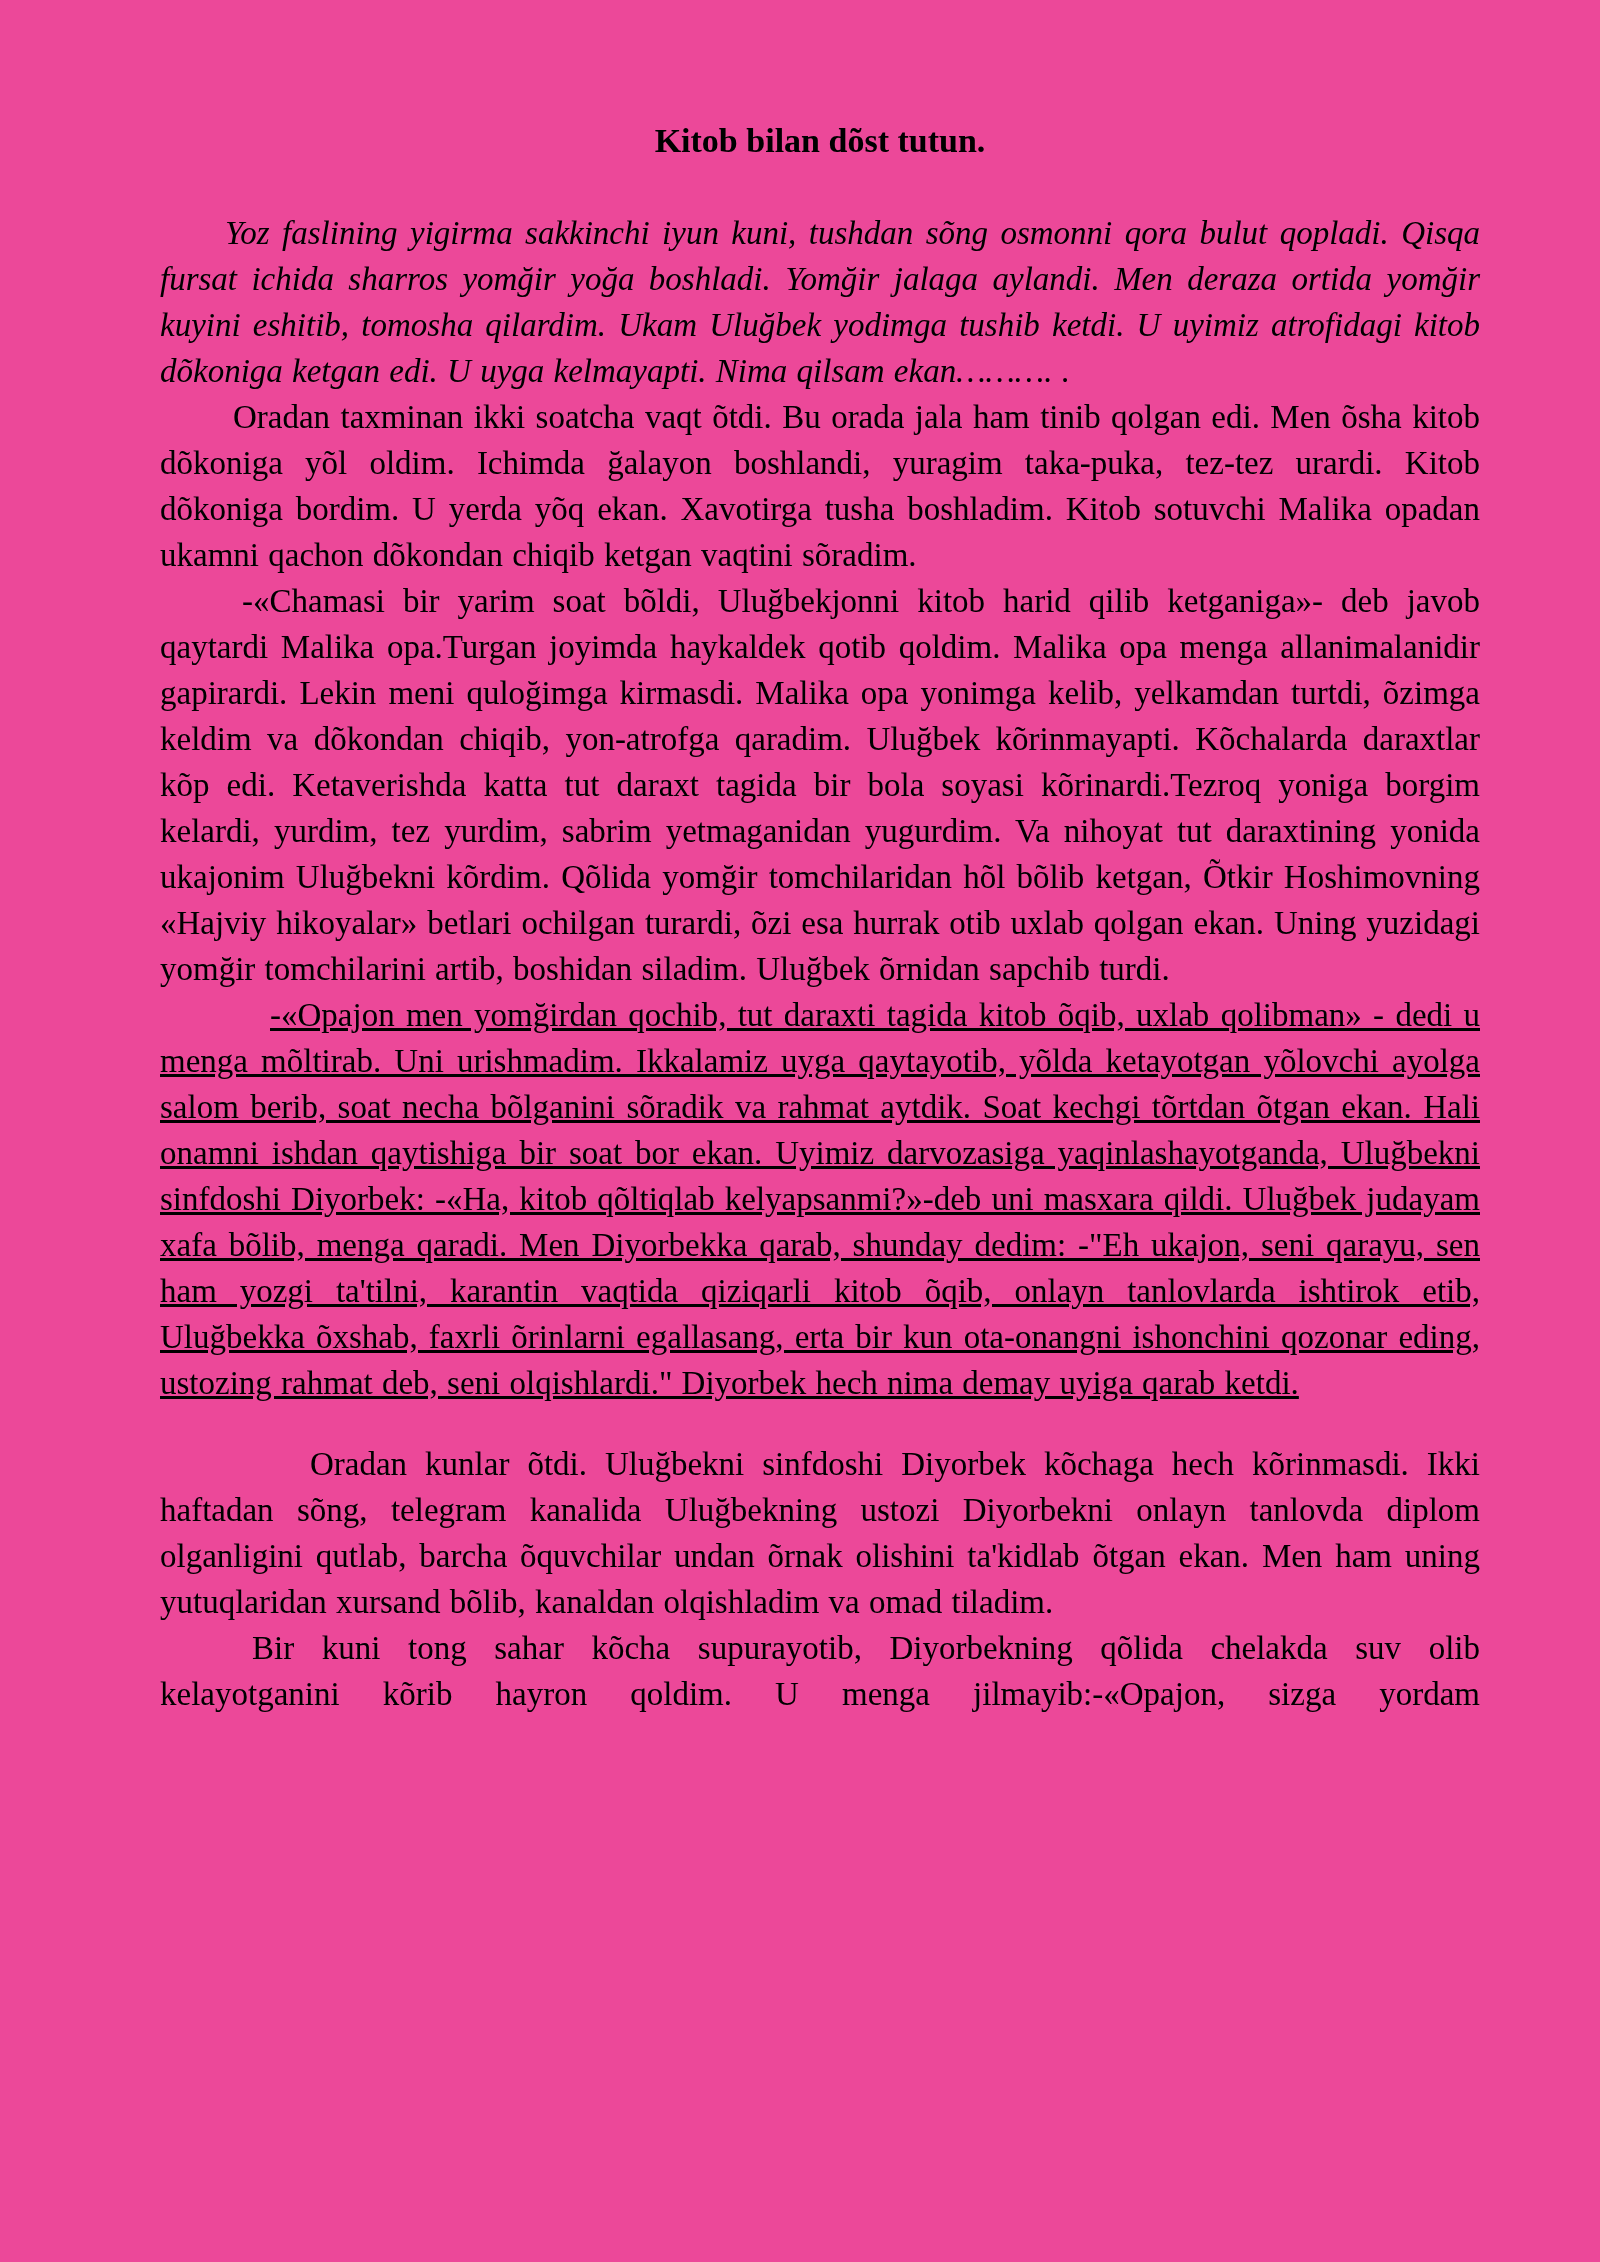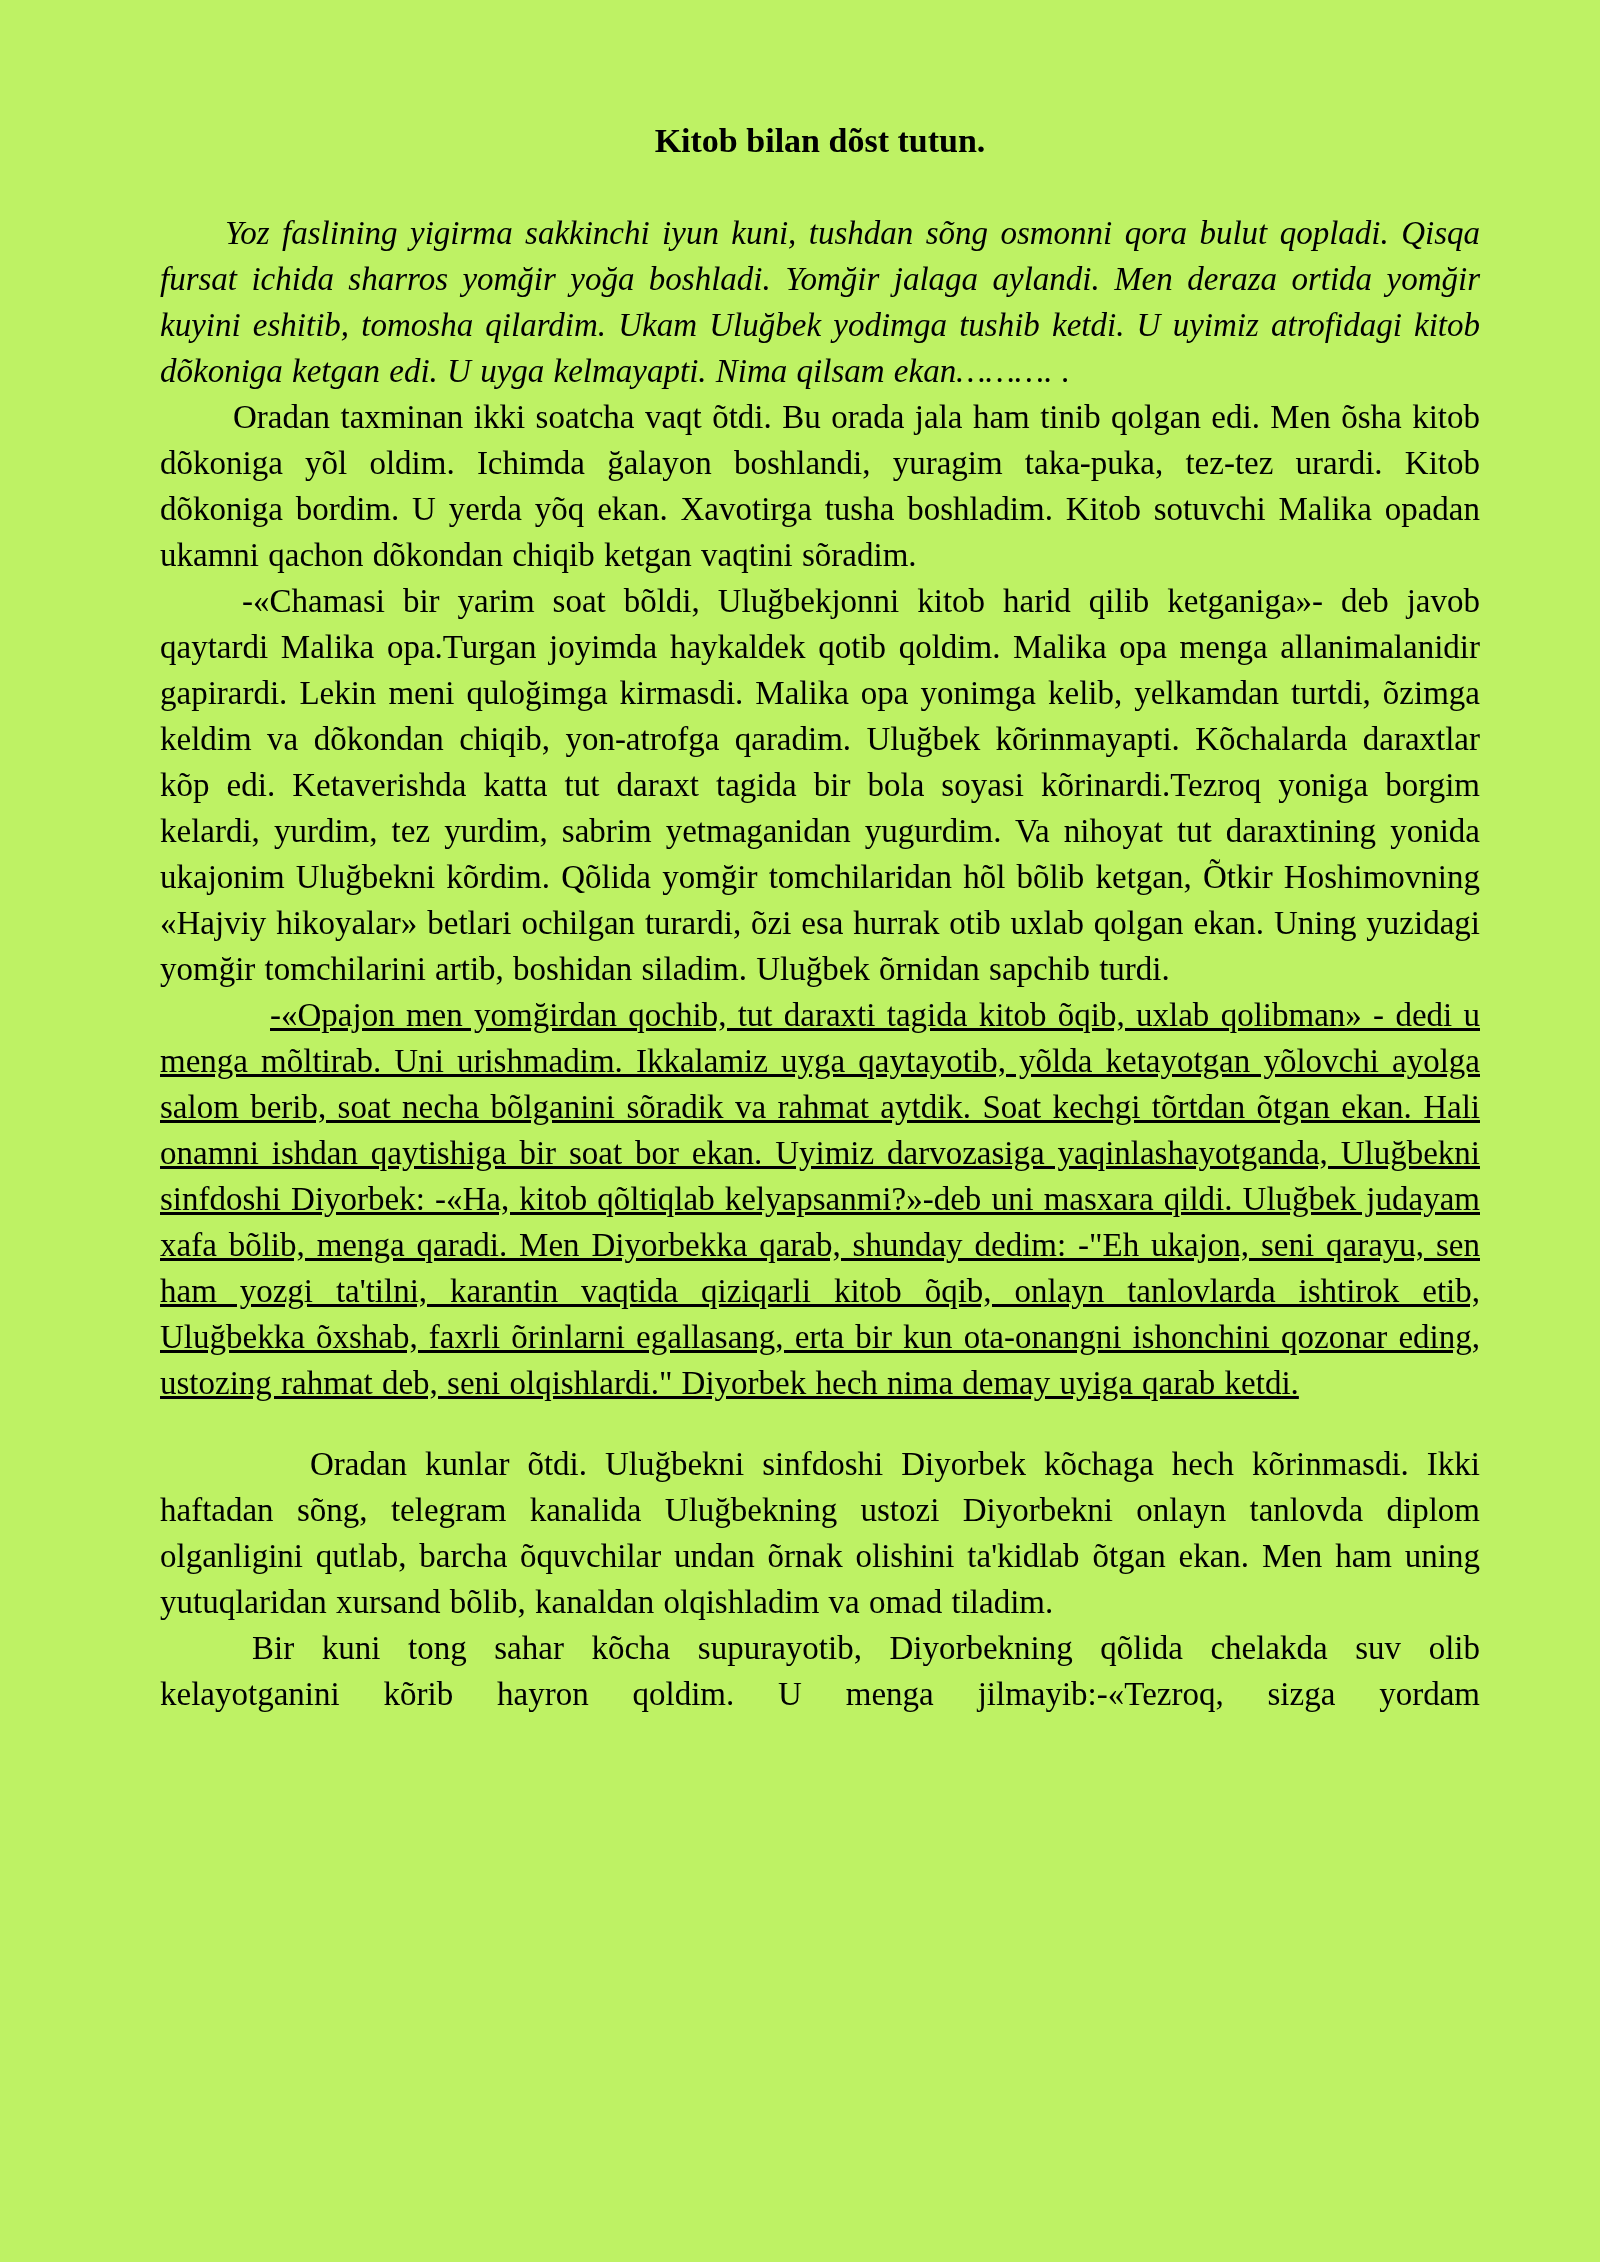--- a/index.html
+++ b/index.html
@@ -4,21 +4,21 @@
 <style>
   html, body {
     margin: 0;
     padding: 0;
     background: #ffffff;
   }
   .page {
     position: relative;
     width: 1600px;
     height: 2262px;
-    background: #bef264;
+    background: #ec4899;
     box-sizing: border-box;
     padding: 118px 120px 0 160px;
     font-family: "Liberation Serif", "DejaVu Serif", serif;
     color: #000000;
     overflow: hidden;
   }
   .title {
     margin: 0 0 46px 0;
     font-size: 34px;
     line-height: 46px;
@@ -48,14 +48,14 @@
   <p class="para p1">Yoz faslining yigirma sakkinchi iyun kuni, tushdan sõng osmonni qora bulut qopladi. Qisqa fursat ichida sharros yomğir yoğa boshladi. Yomğir jalaga aylandi. Men deraza ortida yomğir kuyini eshitib, tomosha qilardim. Ukam Uluğbek yodimga tushib ketdi. U uyimiz atrofidagi kitob dõkoniga ketgan edi. U uyga kelmayapti. Nima qilsam ekan………. .</p>
 
   <p class="para p2">Oradan taxminan ikki soatcha vaqt õtdi. Bu orada jala ham tinib qolgan edi. Men õsha kitob dõkoniga yõl oldim. Ichimda ğalayon boshlandi, yuragim taka-puka, tez-tez urardi. Kitob dõkoniga bordim. U yerda yõq ekan. Xavotirga tusha boshladim. Kitob sotuvchi Malika opadan ukamni qachon dõkondan chiqib ketgan vaqtini sõradim.</p>
 
   <p class="para p3">-«Chamasi bir yarim soat bõldi, Uluğbekjonni kitob harid qilib ketganiga»- deb javob qaytardi Malika opa.Turgan joyimda haykaldek qotib qoldim. Malika opa menga allanimalanidir gapirardi. Lekin meni quloğimga kirmasdi. Malika opa yonimga kelib, yelkamdan turtdi, õzimga keldim va dõkondan chiqib, yon-atrofga qaradim. Uluğbek kõrinmayapti. Kõchalarda daraxtlar kõp edi. Ketaverishda katta tut daraxt tagida bir bola soyasi kõrinardi.Tezroq yoniga borgim kelardi, yurdim, tez yurdim, sabrim yetmaganidan yugurdim. Va nihoyat tut daraxtining yonida ukajonim Uluğbekni kõrdim. Qõlida yomğir tomchilaridan hõl bõlib ketgan, Õtkir Hoshimovning «Hajviy hikoyalar» betlari ochilgan turardi, õzi esa hurrak otib uxlab qolgan ekan. Uning yuzidagi yomğir tomchilarini artib, boshidan siladim. Uluğbek õrnidan sapchib turdi.</p>
 
   <p class="para p4">-«Opajon men yomğirdan qochib, tut daraxti tagida kitob õqib, uxlab qolibman» - dedi u menga mõltirab. Uni urishmadim. Ikkalamiz uyga qaytayotib, yõlda ketayotgan yõlovchi ayolga salom berib, soat necha bõlganini sõradik va rahmat aytdik. Soat kechgi tõrtdan õtgan ekan. Hali onamni ishdan qaytishiga bir soat bor ekan. Uyimiz darvozasiga yaqinlashayotganda, Uluğbekni sinfdoshi Diyorbek: -«Ha, kitob qõltiqlab kelyapsanmi?»-deb uni masxara qildi. Uluğbek judayam xafa bõlib, menga qaradi. Men Diyorbekka qarab, shunday dedim: -"Eh ukajon, seni qarayu, sen ham yozgi ta'tilni, karantin vaqtida qiziqarli kitob õqib, onlayn tanlovlarda ishtirok etib, Uluğbekka õxshab, faxrli õrinlarni egallasang, erta bir kun ota-onangni ishonchini qozonar eding, ustozing rahmat deb, seni olqishlardi." Diyorbek hech nima demay uyiga qarab ketdi.</p>
 
   <p class="para p5">Oradan kunlar õtdi. Uluğbekni sinfdoshi Diyorbek kõchaga hech kõrinmasdi. Ikki haftadan sõng, telegram kanalida Uluğbekning ustozi Diyorbekni onlayn tanlovda diplom olganligini qutlab, barcha õquvchilar undan õrnak olishini ta'kidlab õtgan ekan. Men ham uning yutuqlaridan xursand bõlib, kanaldan olqishladim va omad tiladim.</p>
 
-  <p class="para p6">Bir kuni tong sahar kõcha supurayotib, Diyorbekning qõlida chelakda suv olib kelayotganini kõrib hayron qoldim. U menga jilmayib:-«Tezroq, sizga yordam</p>
+  <p class="para p6">Bir kuni tong sahar kõcha supurayotib, Diyorbekning qõlida chelakda suv olib kelayotganini kõrib hayron qoldim. U menga jilmayib:-«Opajon, sizga yordam</p>
 </div>
 
 </body></html>

